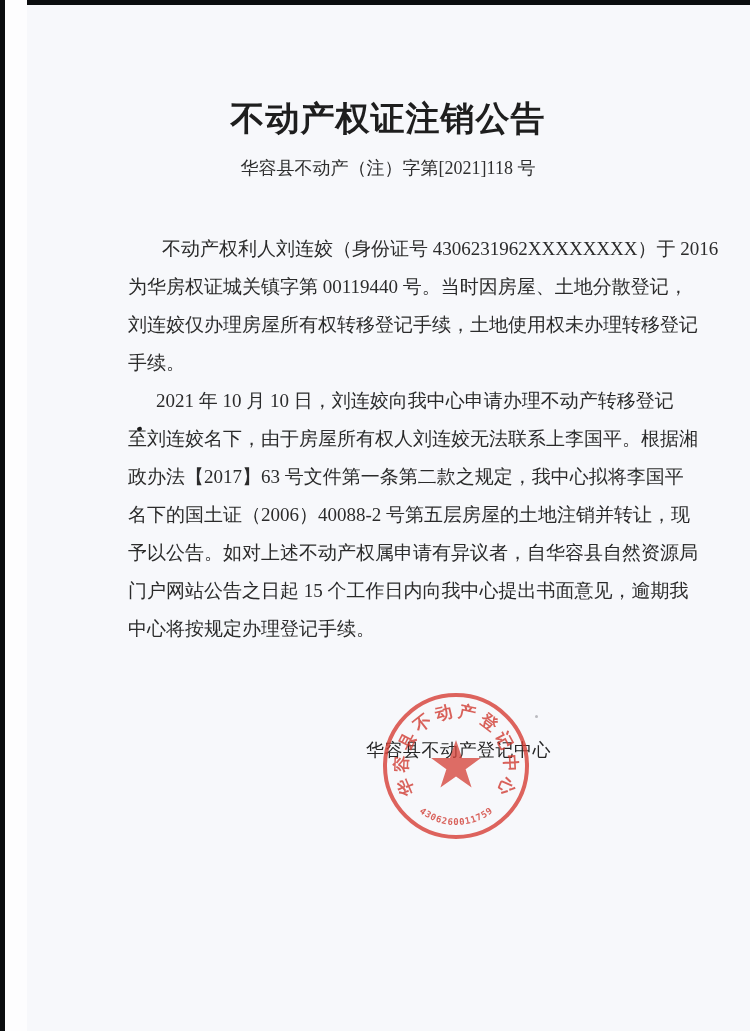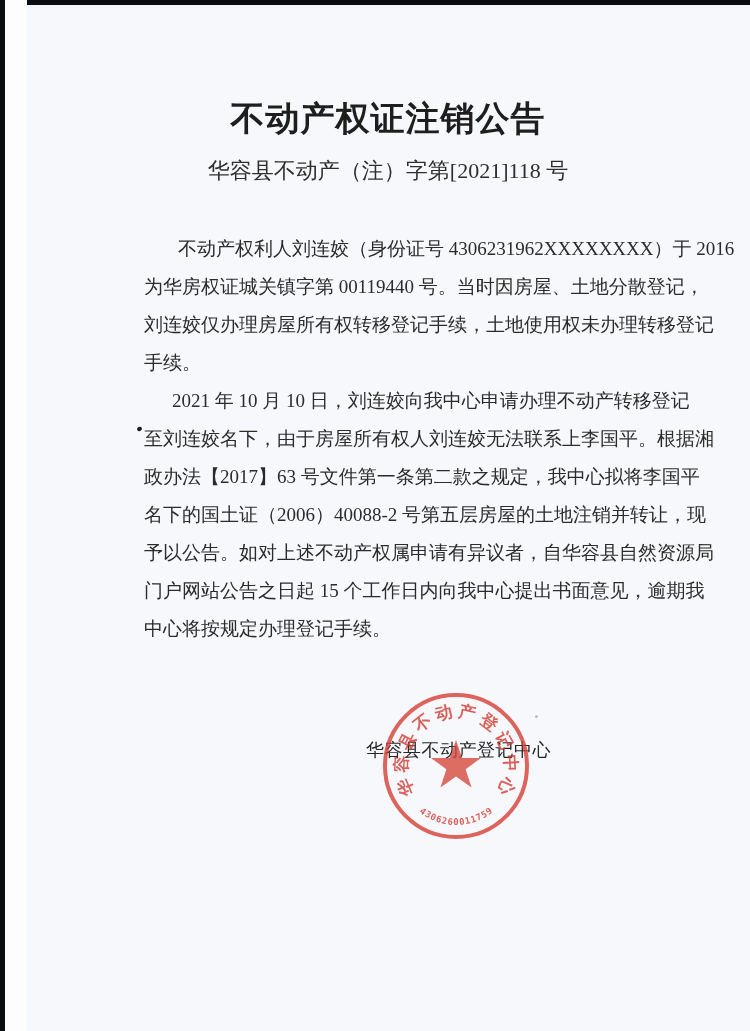--- a/index.html
+++ b/index.html
@@ -4,22 +4,22 @@
 <style>
   html,body{margin:0;padding:0;background:#0c0e10;}
   .stage{position:relative;width:750px;height:1031px;overflow:hidden;
          background:#f7f8fb;font-family:"Liberation Serif","DejaVu Serif",serif;color:#2b2b2b;}
   .edge-top{position:absolute;left:0;top:0;width:750px;height:5px;background:#0b0d0f;}
   .edge-left{position:absolute;left:0;top:0;width:5px;height:1031px;background:#0b0d0f;}
   .paper-strip{position:absolute;left:5px;top:0;width:22px;height:1031px;background:#fdfdfe;}
   .title{position:absolute;left:128px;top:96px;width:520px;text-align:center;
          font-size:34px;font-weight:700;letter-spacing:1px;color:#1e1e1e;}
   .doc-number{position:absolute;left:128px;top:156px;width:520px;text-align:center;
-         font-size:22px;color:#2e2e2e;}
-  .body{position:absolute;left:128px;top:230px;width:520px;font-size:19px;margin-left:16px;}
+         font-size:18px;color:#2e2e2e;}
+  .body{position:absolute;left:128px;top:230px;width:520px;font-size:19px;}
   .ln{height:38px;line-height:38px;text-align:justify;text-align-last:justify;white-space:nowrap;}
   .ln.indent1{padding-left:34px;}
   .ln.indent2{padding-left:28px;}
   .ln.last{text-align-last:left;}
   .ink-dot{position:absolute;left:137px;top:427px;width:5px;height:4px;border-radius:50%;
          background:#1c1c1c;transform:rotate(-20deg);}
   .speck{position:absolute;left:535px;top:715px;width:3px;height:3px;border-radius:50%;
          background:#9a9aa0;opacity:.65;}
   .signature{position:absolute;left:366px;top:738px;font-size:18px;letter-spacing:0.5px;color:#262626;}
   .sign-date{position:absolute;left:381px;top:777px;font-size:18px;color:#262626;}

